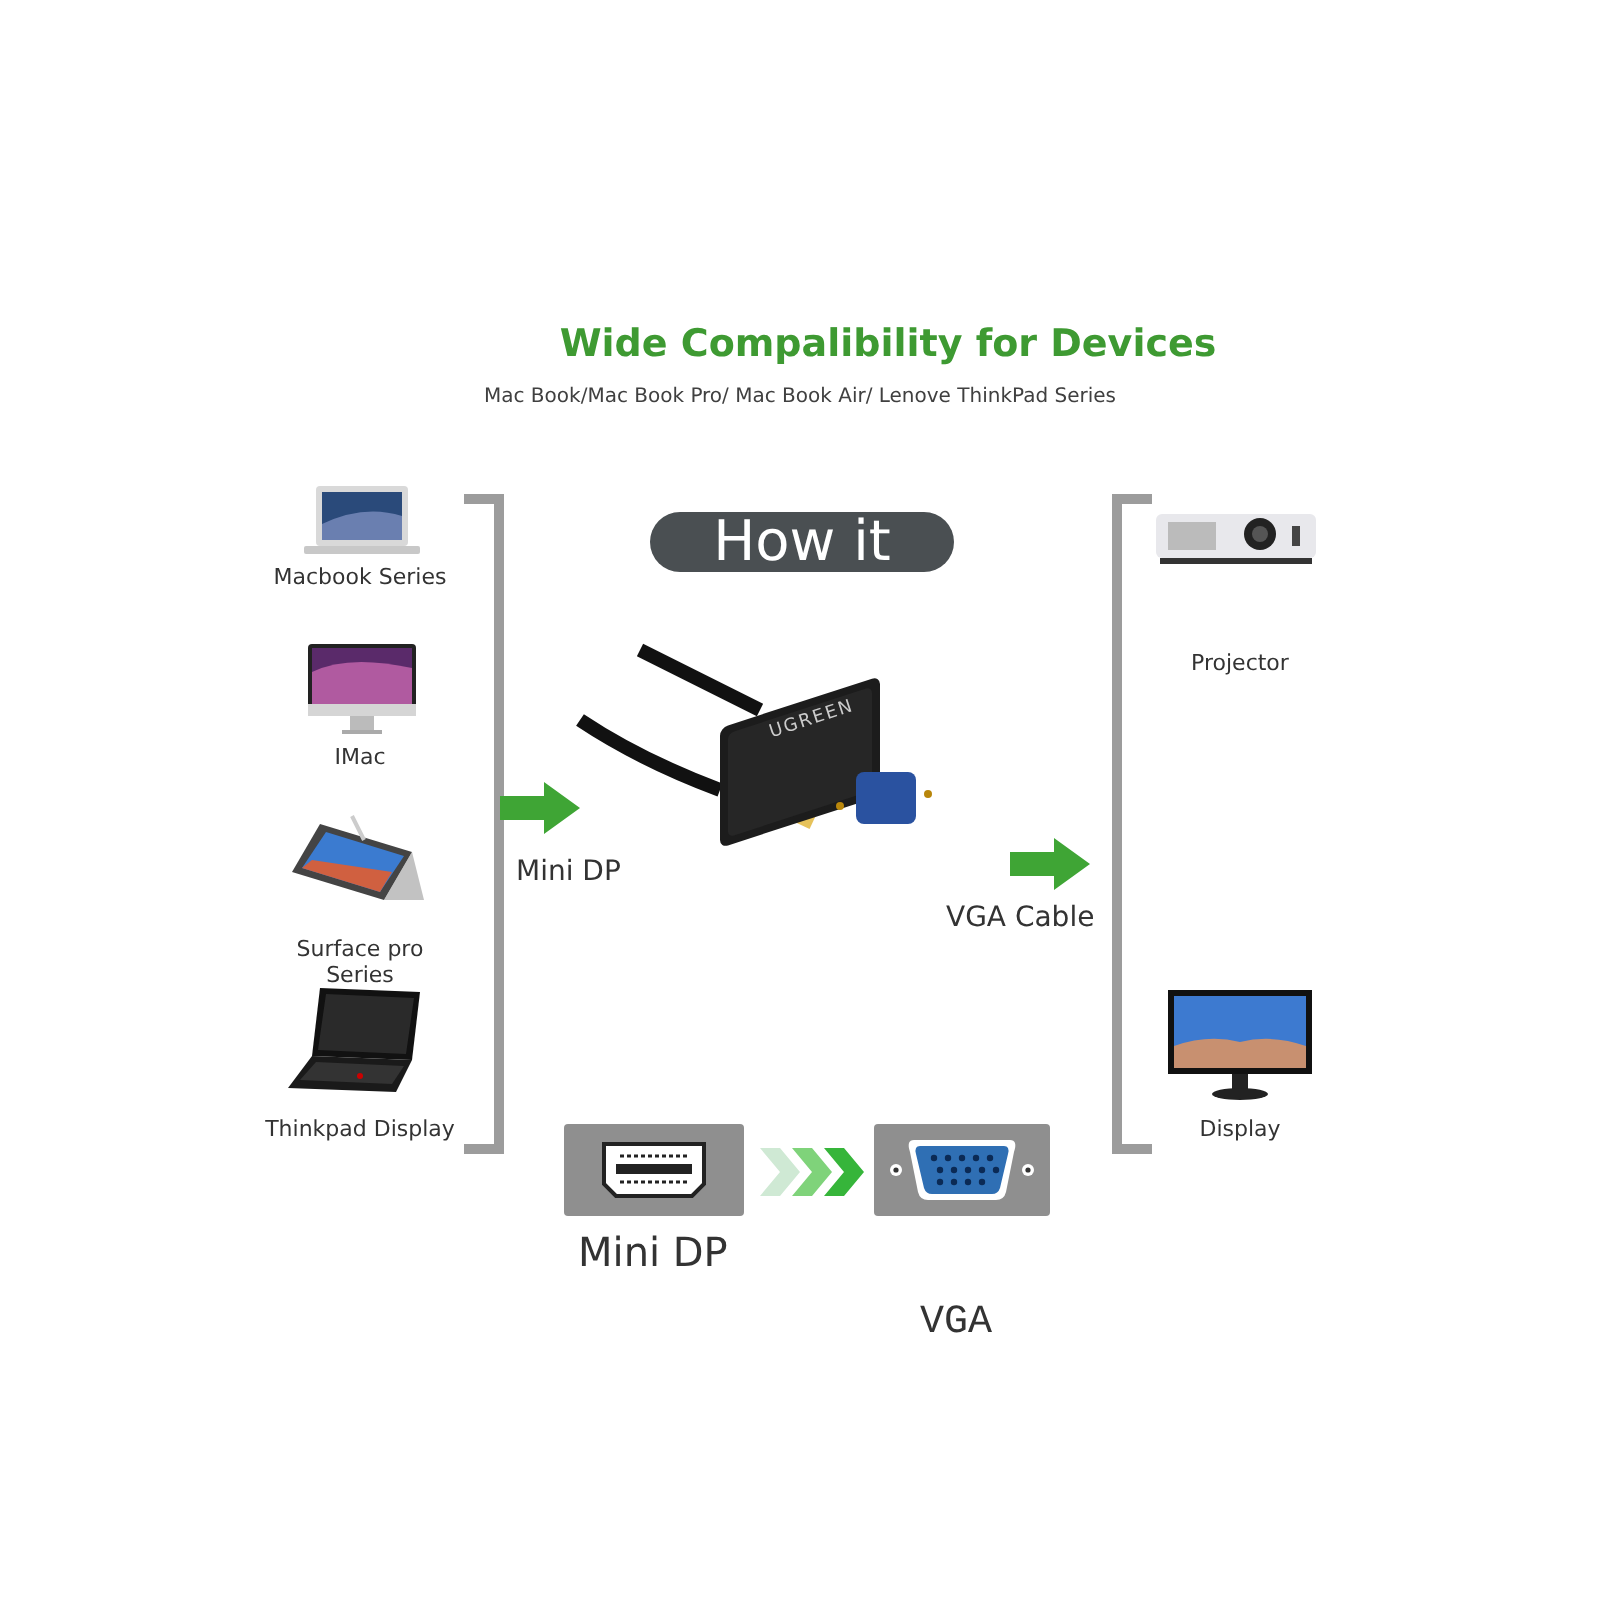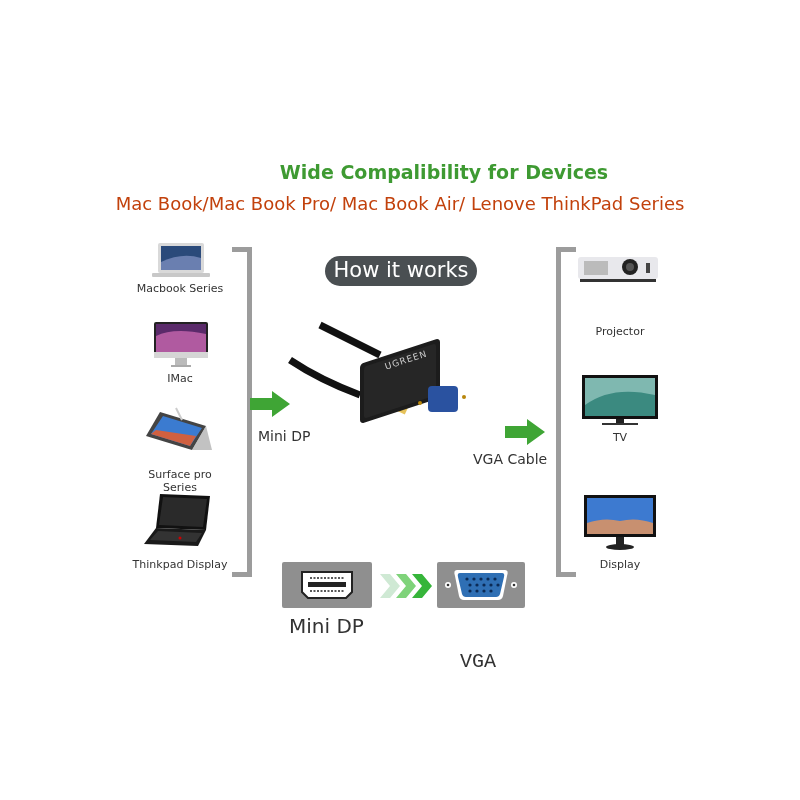--- a/index.html
+++ b/index.html
@@ -1,20 +1,20 @@
 <!DOCTYPE html>
 <html><head>
 <meta charset="utf-8">
 <style>
   html,body{margin:0;padding:0;background:#fff;}
   body{width:800px;height:800px;position:relative;overflow:hidden;font-family:"DejaVu Sans","Liberation Sans",sans-serif;color:#333;}
   .abs{position:absolute;}
   .title{left:0;width:800px;top:161px;text-align:center;font-weight:bold;font-size:19px;color:#3e9a32;padding-left:44px;}
-  .subtitle{left:0;width:800px;top:193px;text-align:center;font-size:18px;color:#c2410c;}
-  .pill{left:325px;top:256px;width:152px;height:30px;border-radius:15px;background:#4a4f52;color:#fff;font-size:21px;text-align:center;line-height:29px;}
+  .subtitle{left:0;width:800px;top:193px;text-align:center;font-size:10px;color:#404040;}
+  .pill{left:325px;top:256px;width:152px;height:30px;border-radius:15px;background:#4a4f52;color:#fff;font-size:28px;text-align:center;line-height:29px;}
   .label{font-size:11px;color:#333;text-align:center;}
   .bracket-l{left:232px;top:247px;width:15px;height:320px;border:5px solid #9c9c9c;border-left:none;}
   .bracket-r{left:556px;top:247px;width:15px;height:320px;border:5px solid #9c9c9c;border-right:none;}
   .arrow{width:40px;height:26px;}
   .conn-box{background:#8f8f8f;border-radius:2px;}
   .big-label{font-size:20px;color:#333;}
 </style>
 </head>
 <body>
 
@@ -106,30 +106,20 @@
     <svg class="abs" style="left:8px;top:8px;" width="82" height="30" viewBox="0 0 82 30">
       <rect x="0" y="4" width="80" height="22" fill="#e8e8ec" rx="3"></rect>
       <rect x="6" y="8" width="24" height="14" fill="#bbb"></rect>
       <circle cx="52" cy="14" r="8" fill="#222"></circle>
       <circle cx="52" cy="14" r="4" fill="#555"></circle>
       <rect x="68" y="10" width="4" height="10" fill="#444"></rect>
       <rect x="2" y="26" width="76" height="3" fill="#333"></rect>
     </svg>
     <div class="abs label" style="left:0;top:57px;width:100px;margin-top:23px;">Projector</div>
   </div>
-  <div class="abs" style="left:0;top:130px;width:100px;height:80px;">
-    <svg class="abs" style="left:12px;top:0;" width="76" height="52" viewBox="0 0 76 52">
-      <rect x="0" y="0" width="76" height="44" fill="#111"></rect>
-      <rect x="3" y="3" width="70" height="38" fill="#7fb8b0"></rect>
-      <path d="M3 30 Q30 10 73 20 L73 41 L3 41Z" fill="#3b8a80"></path>
-      <rect x="34" y="44" width="8" height="4" fill="#222"></rect>
-      <rect x="20" y="48" width="36" height="2" fill="#333"></rect>
-    </svg>
-    <div class="abs label" style="left:0;top:56px;width:100px;">TV</div>
-  </div>
   <div class="abs" style="left:0;top:250px;width:100px;height:80px;">
     <svg class="abs" style="left:14px;top:0;" width="72" height="56" viewBox="0 0 72 56">
       <rect x="0" y="0" width="72" height="42" fill="#111"></rect>
       <rect x="3" y="3" width="66" height="36" fill="#3d7ad0"></rect>
       <path d="M3 28 Q20 22 36 26 Q52 22 69 28 L69 39 L3 39Z" fill="#c89070"></path>
       <rect x="32" y="42" width="8" height="8" fill="#222"></rect>
       <ellipse cx="36" cy="52" rx="14" ry="3" fill="#222"></ellipse>
     </svg>
     <div class="abs label" style="left:0;top:63px;width:100px;">Display</div>
   </div>

